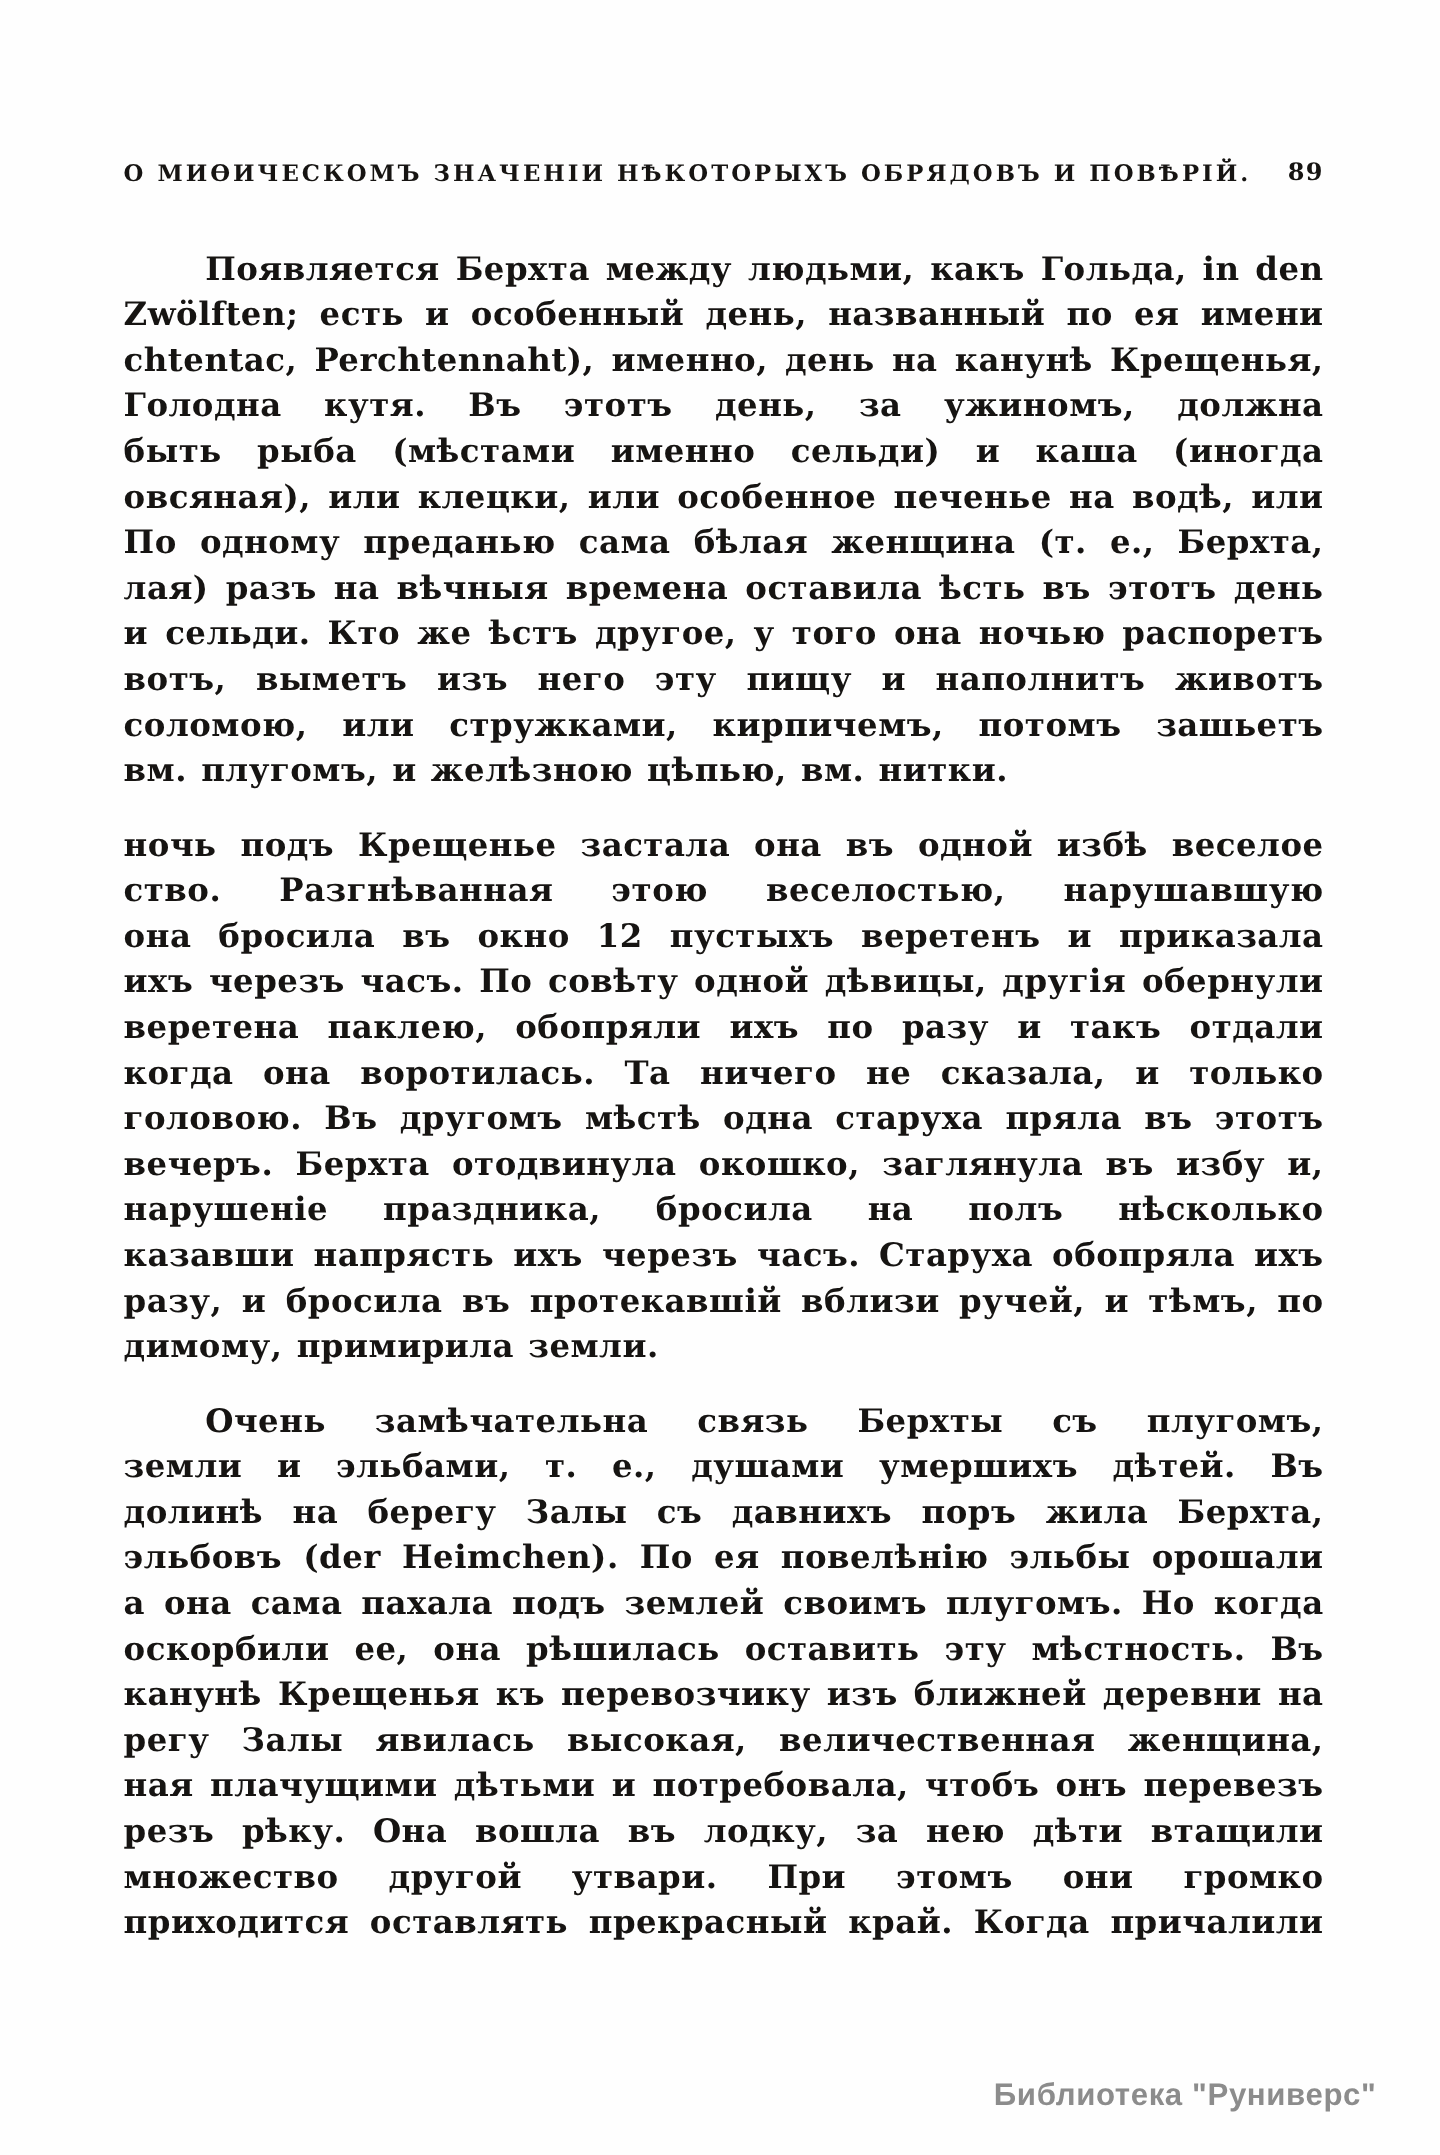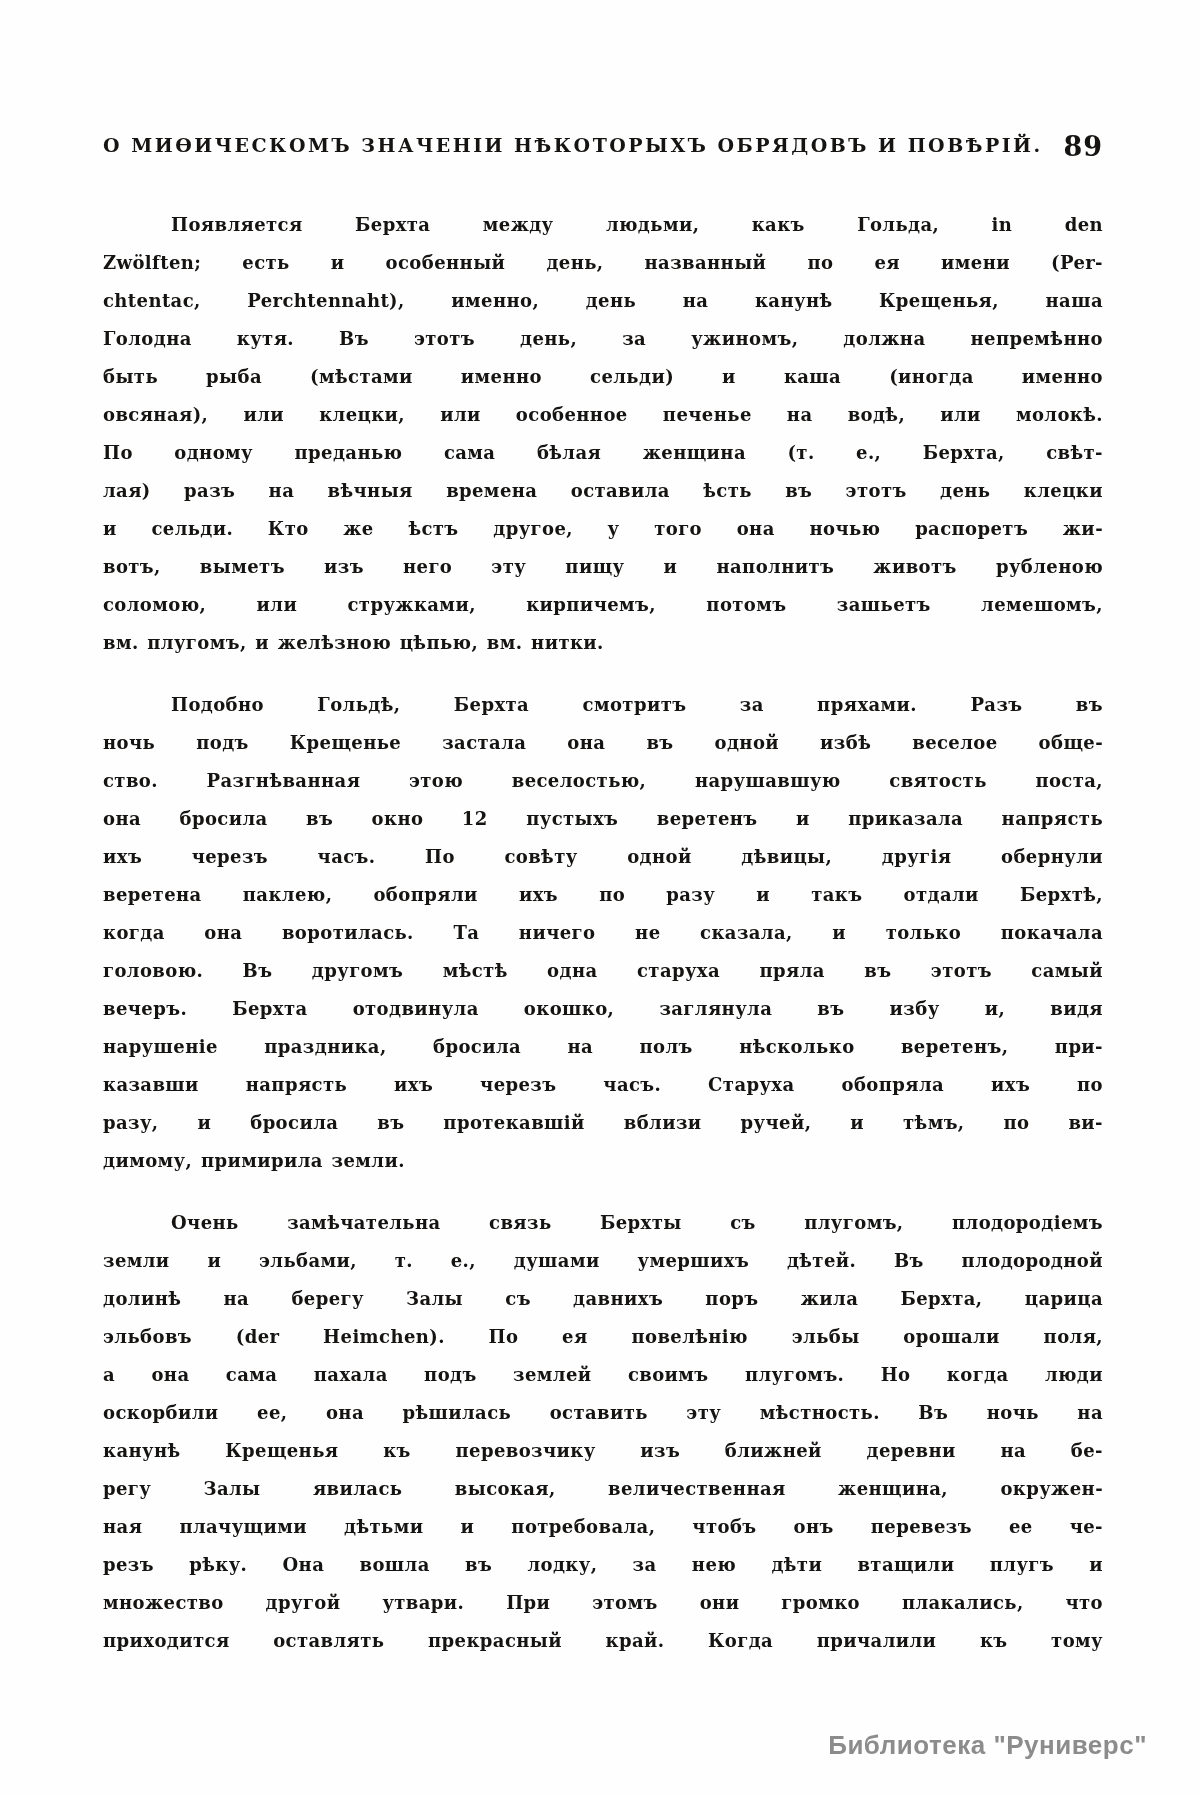--- a/index.html
+++ b/index.html
@@ -24,38 +24,38 @@
     text-align: left;
     font-size: 19px;
     font-weight: 700;
     letter-spacing: 2.5px;
     white-space: nowrap;
   }
   .page-number {
     position: absolute;
     right: 0;
     top: -3px;
-    font-size: 27px;
+    font-size: 20px;
     font-weight: 700;
     letter-spacing: 1px;
   }
   .text-column {
     position: absolute;
     top: 206px;
     left: 103px;
     width: 1000px;
   }
   .paragraph {
     margin: 0 0 24px 0;
   }
   .paragraph:last-child {
     margin-bottom: 0;
   }
   .line {
-    font-size: 18px;
+    font-size: 27px;
     font-weight: 700;
     line-height: 38px;
     letter-spacing: 0.4px;
     word-spacing: 2px;
     text-align: justify;
     text-align-last: justify;
     white-space: normal;
     overflow: hidden;
     height: 38px;
   }
@@ -94,21 +94,20 @@
         <div class="line">быть рыба (мѣстами именно сельди) и каша (иногда именно</div>
         <div class="line">овсяная), или клецки, или особенное печенье на водѣ, или молокѣ.</div>
         <div class="line">По одному преданью сама бѣлая женщина (т. е., Берхта, свѣт-</div>
         <div class="line">лая) разъ на вѣчныя времена оставила ѣсть въ этотъ день клецки</div>
         <div class="line">и сельди. Кто же ѣстъ другое, у того она ночью распоретъ жи-</div>
         <div class="line">вотъ, выметъ изъ него эту пищу и наполнитъ животъ рубленою</div>
         <div class="line">соломою, или стружками, кирпичемъ, потомъ зашьетъ лемешомъ,</div>
         <div class="line flush">вм. плугомъ, и желѣзною цѣпью, вм. нитки.</div>
       </div>
       <div class="paragraph">
-        <div class="line indent">Подобно Гольдѣ, Берхта смотритъ за пряхами. Разъ въ</div>
         <div class="line">ночь подъ Крещенье застала она въ одной избѣ веселое обще-</div>
         <div class="line">ство. Разгнѣванная этою веселостью, нарушавшую святость поста,</div>
         <div class="line">она бросила въ окно 12 пустыхъ веретенъ и приказала напрясть</div>
         <div class="line">ихъ черезъ часъ. По совѣту одной дѣвицы, другія обернули</div>
         <div class="line">веретена паклею, обопряли ихъ по разу и такъ отдали Берхтѣ,</div>
         <div class="line">когда она воротилась. Та ничего не сказала, и только покачала</div>
         <div class="line">головою. Въ другомъ мѣстѣ одна старуха пряла въ этотъ самый</div>
         <div class="line">вечеръ. Берхта отодвинула окошко, заглянула въ избу и, видя</div>
         <div class="line">нарушеніе праздника, бросила на полъ нѣсколько веретенъ, при-</div>
         <div class="line">казавши напрясть ихъ черезъ часъ. Старуха обопряла ихъ по</div>

